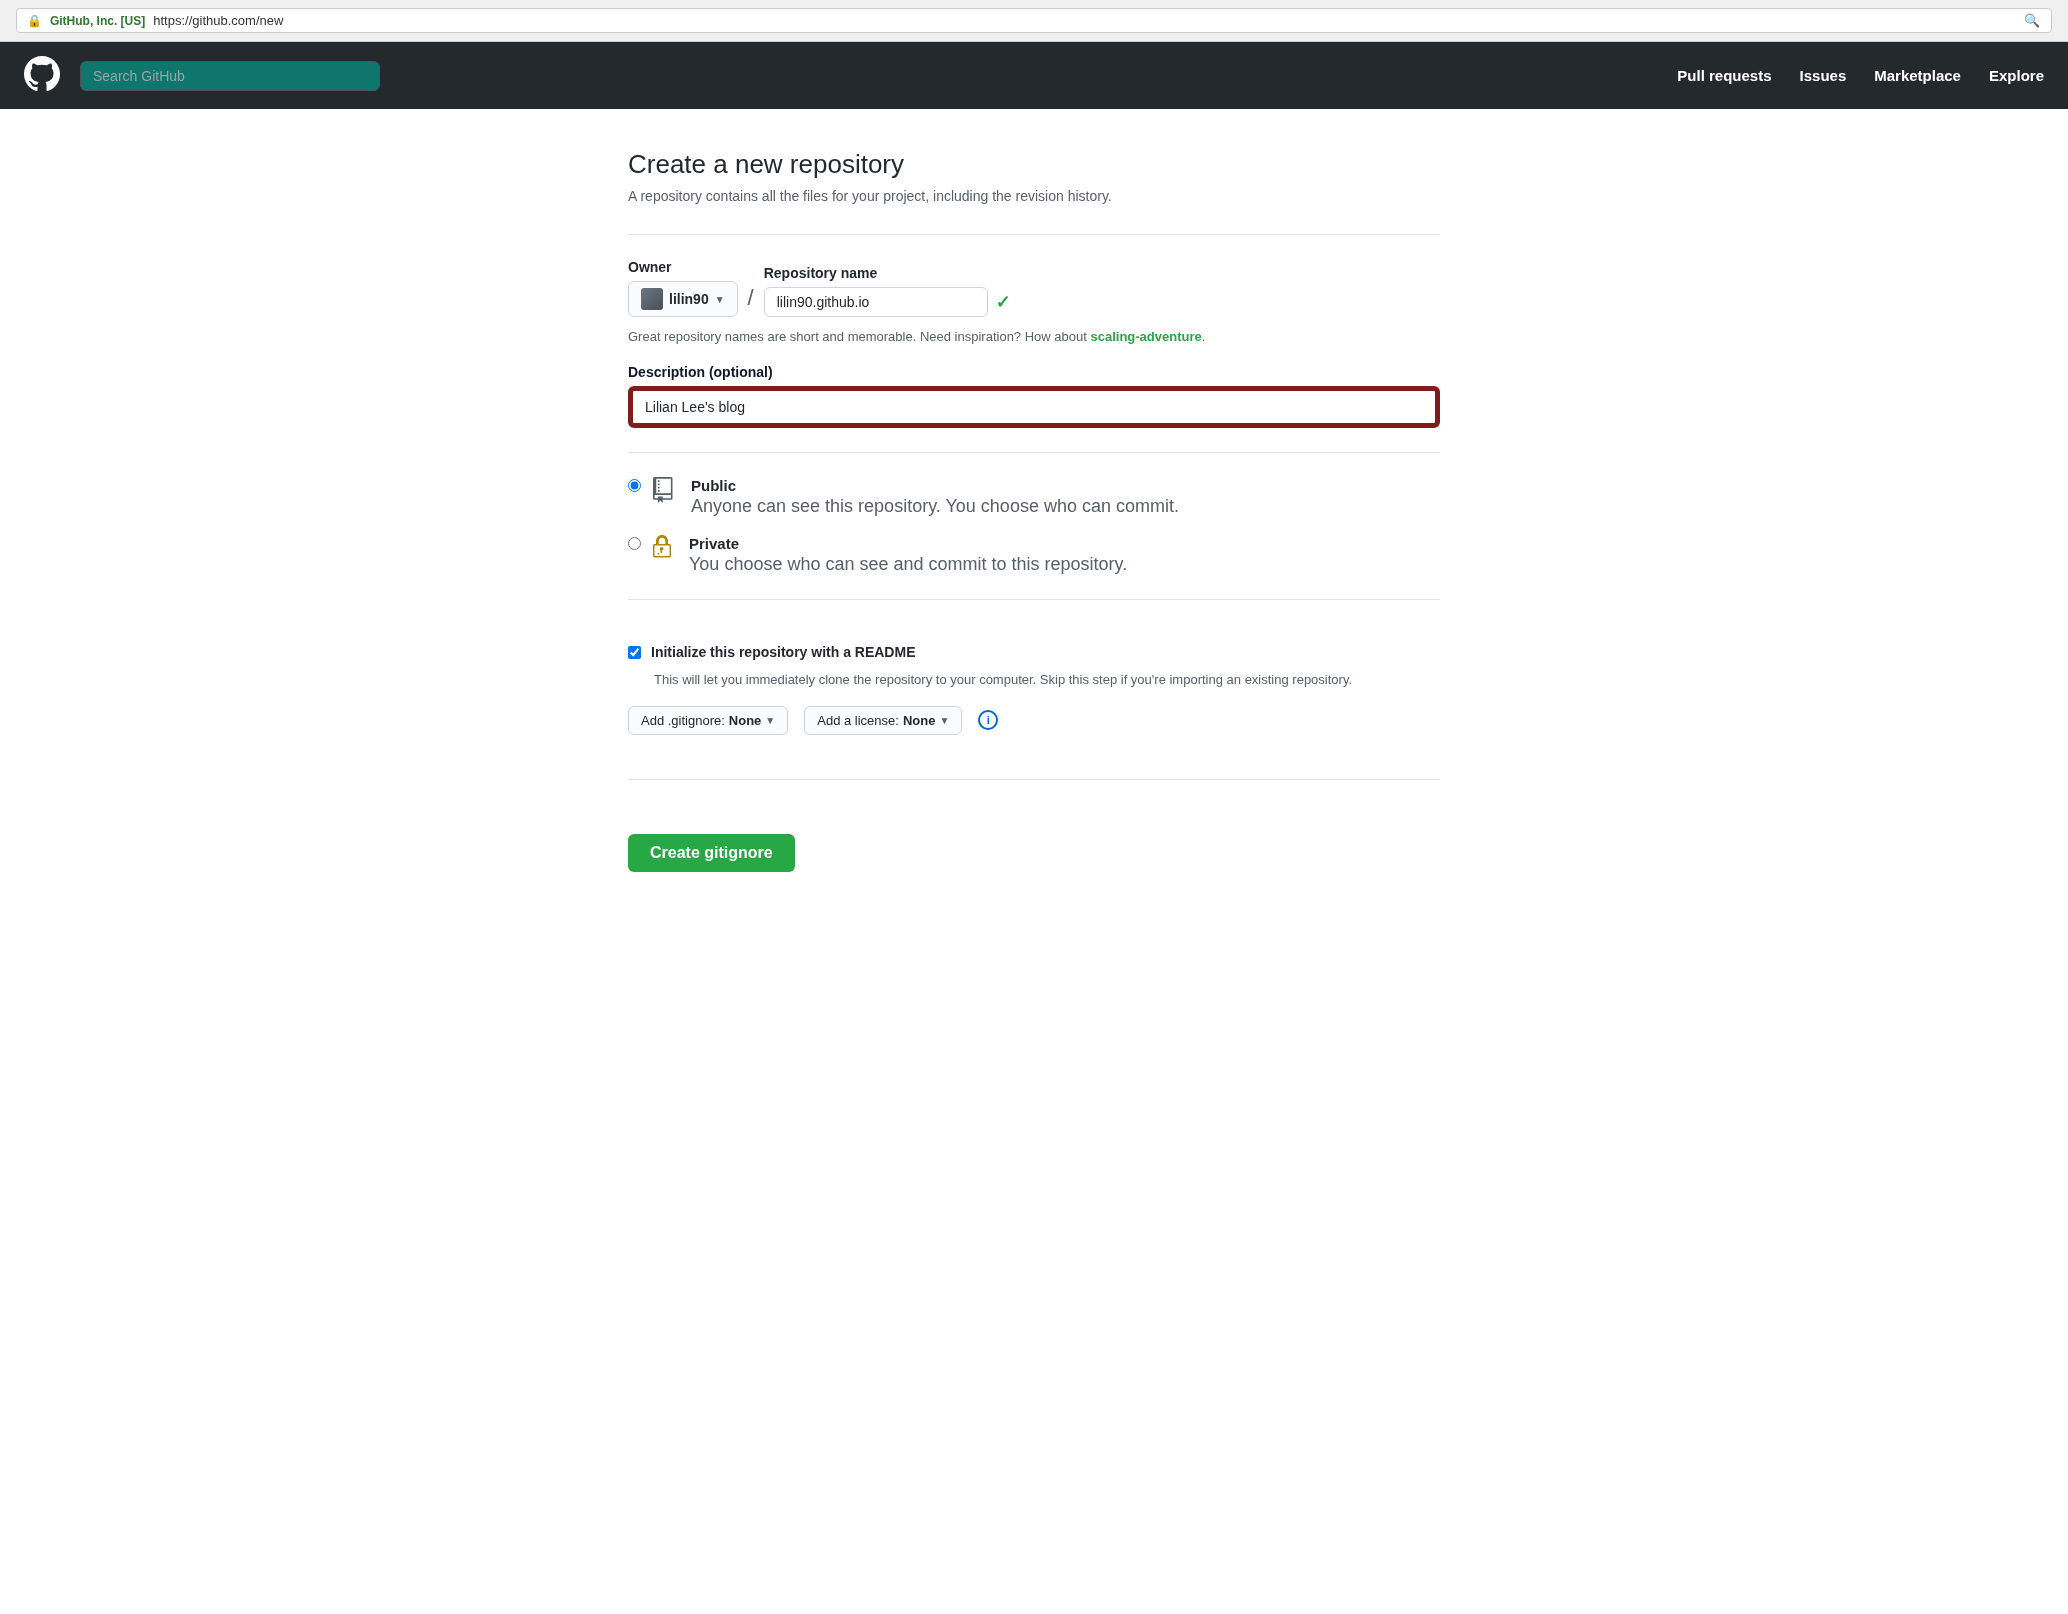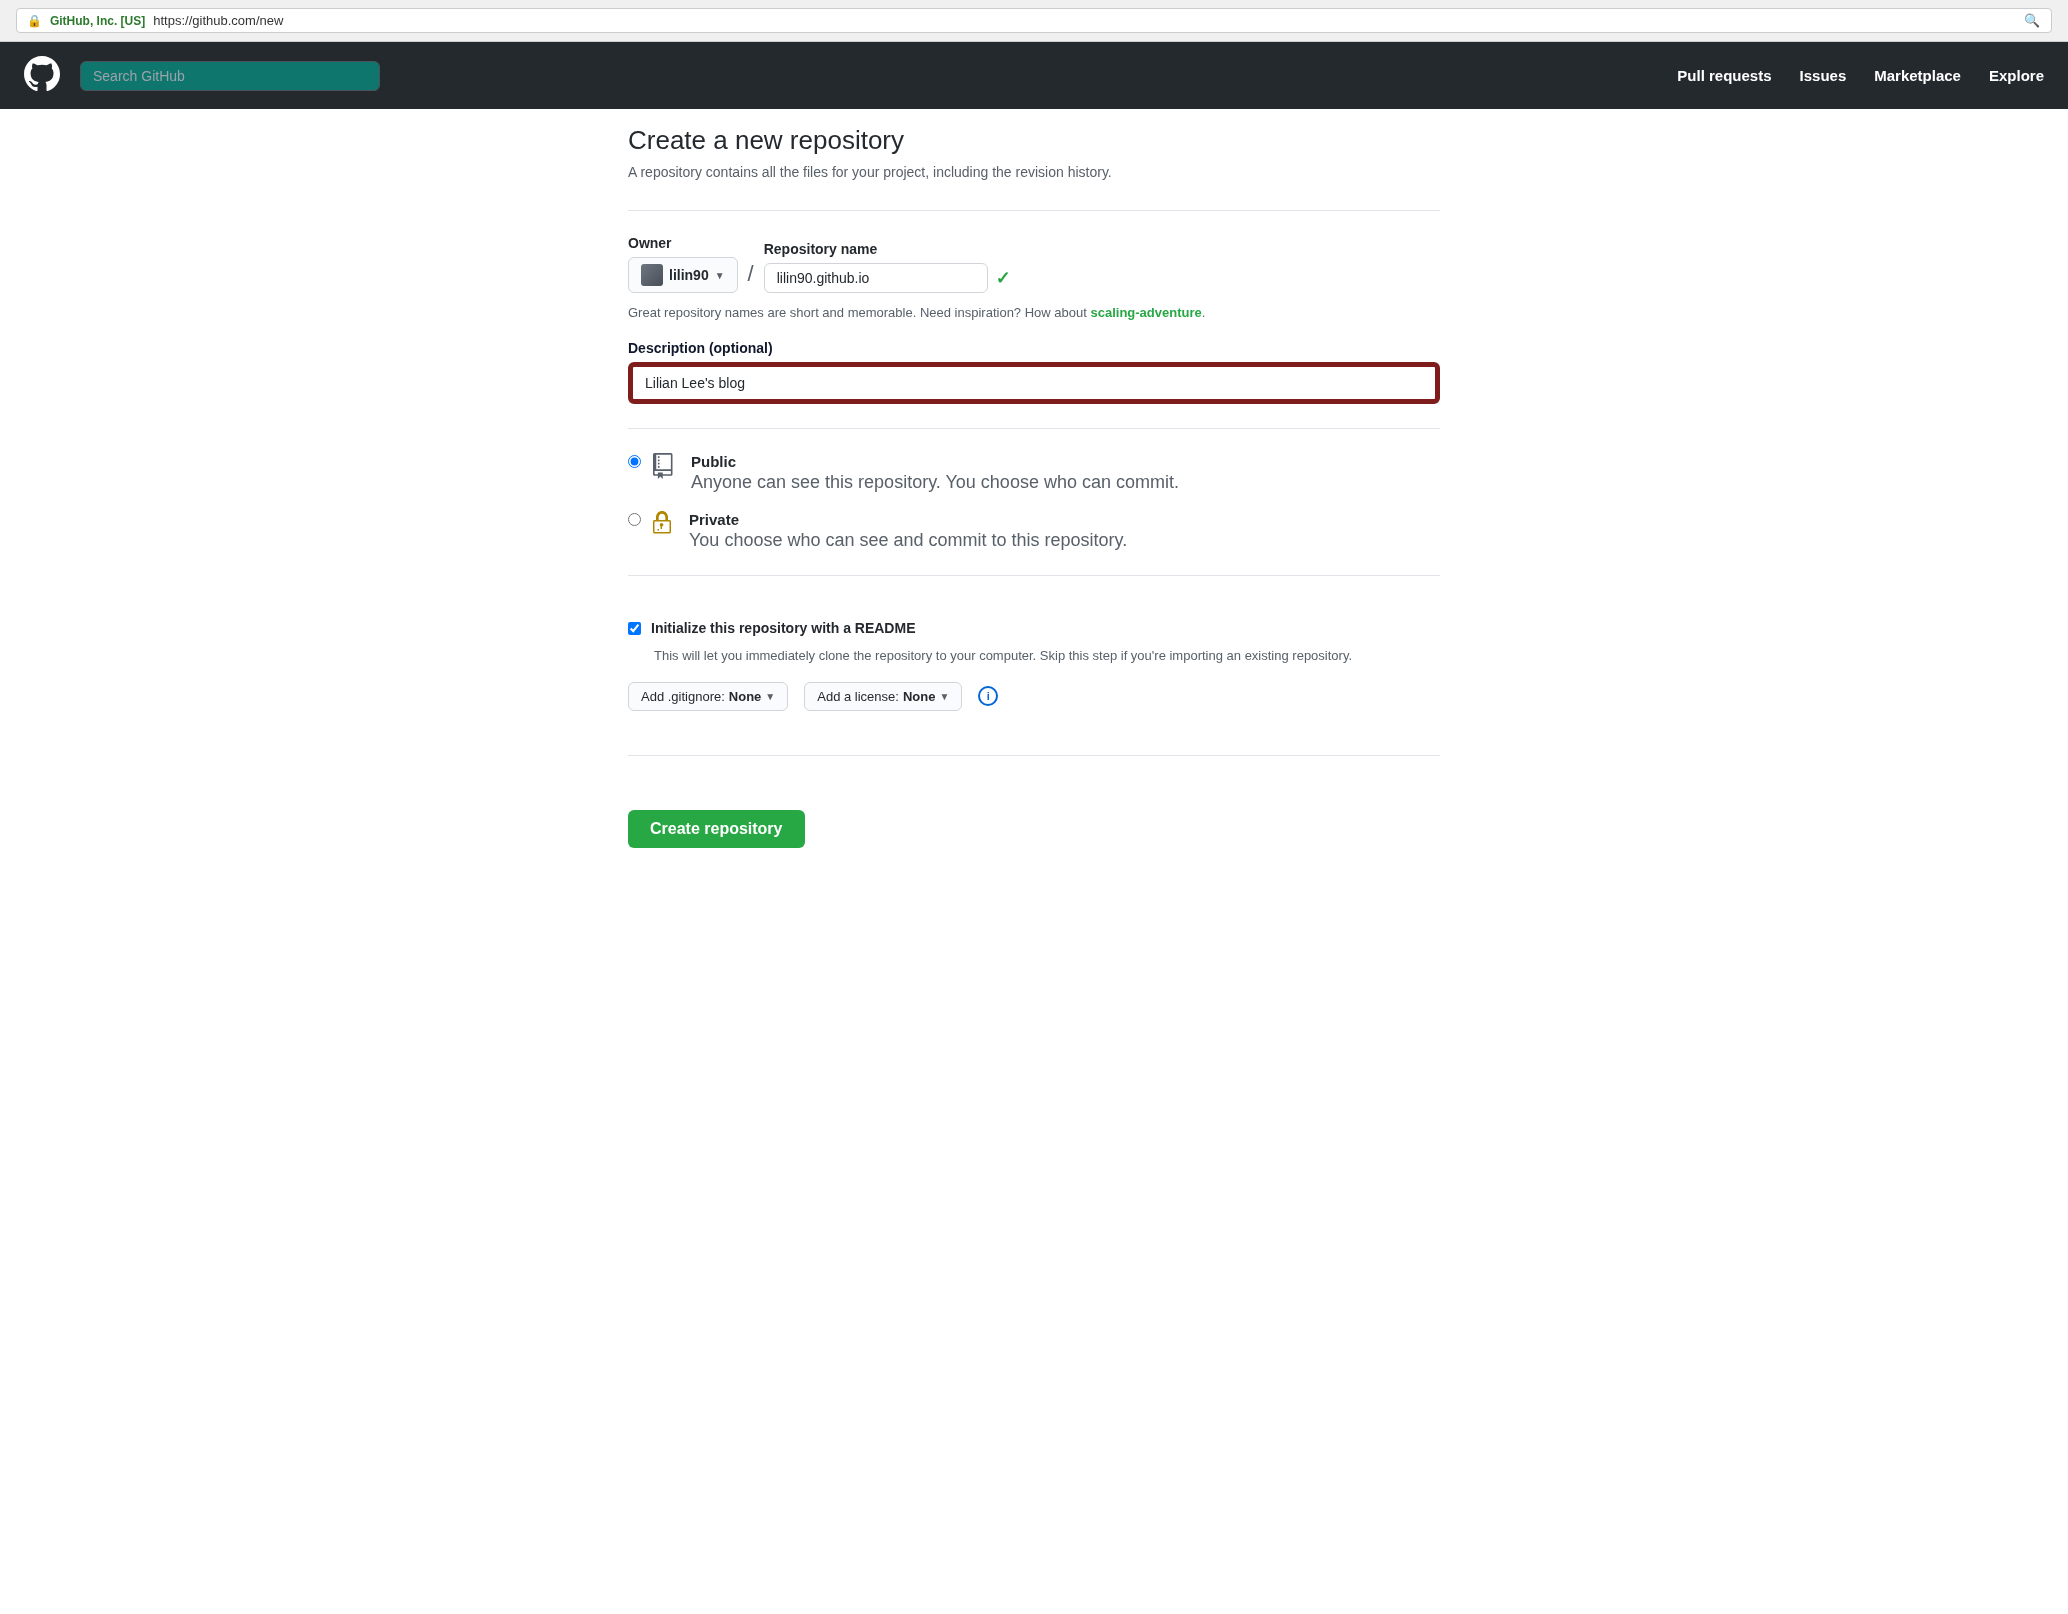--- a/index.html
+++ b/index.html
@@ -99,21 +99,21 @@
       color: #fff;
       text-decoration: none;
       font-size: 15px;
       font-weight: 600;
     }
 
     
     .main-content {
       max-width: 860px;
       margin: 0 auto;
-      padding: 16px 24px 60px;
+      padding: 40px 24px 60px;
     }
 
     .page-title {
       font-size: 26px;
       font-weight: 400;
       color: #24292e;
       margin-bottom: 8px;
     }
 
     .page-subtitle {
@@ -492,14 +492,14 @@
         <strong>None</strong>
         <span class="dropdown-arrow-icon">▼</span>
       </button>
       <div class="info-circle">i</div>
     </div>
   </div>
 
   <hr class="section-divider">
 
   
-  <button class="create-btn">Create repository</button>
+  <button class="create-btn">Create gitignore</button>
 </main>
 
 </body></html>

